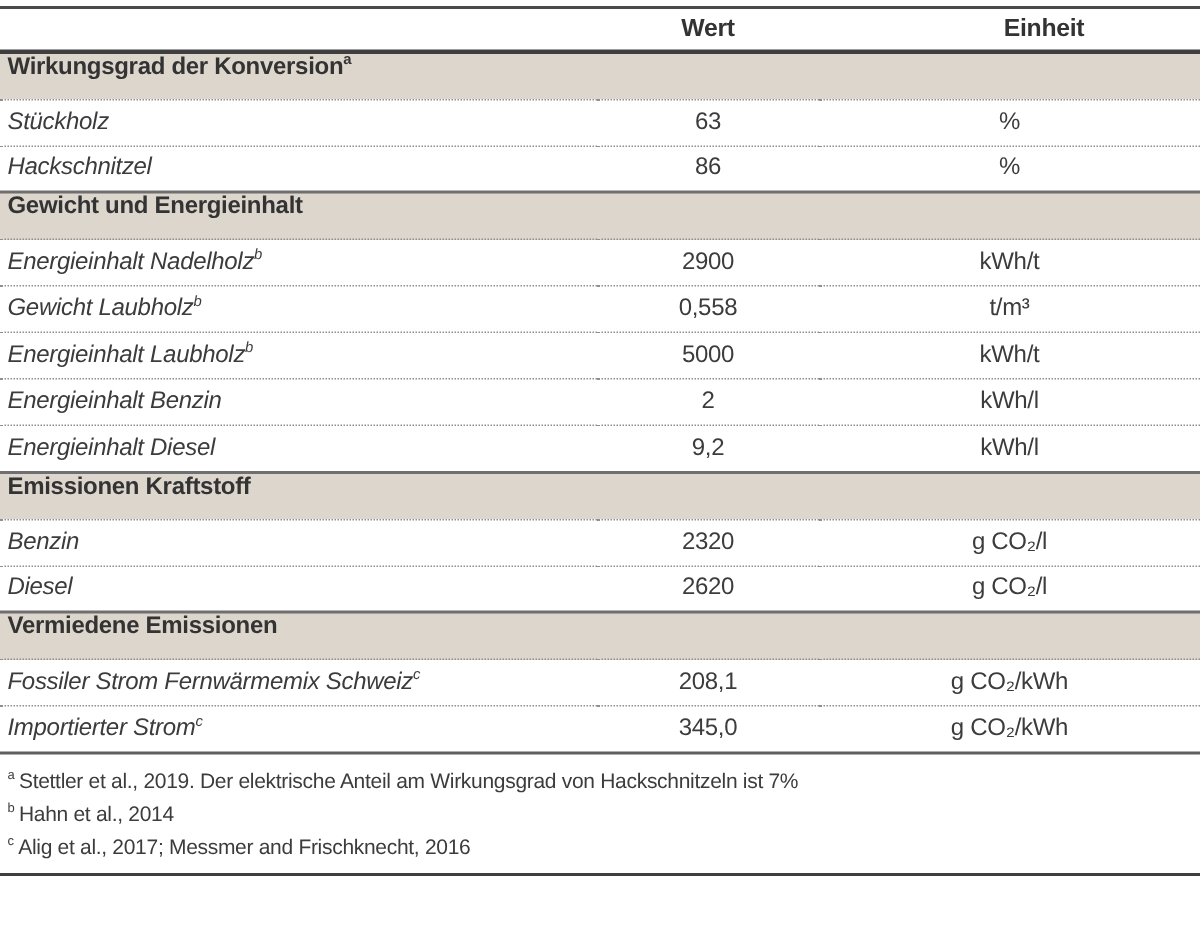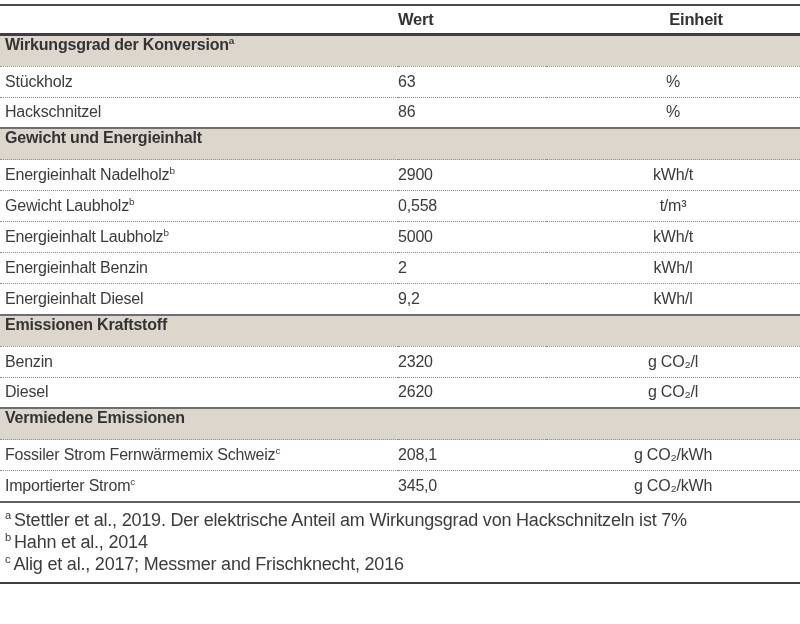--- a/index.html
+++ b/index.html
@@ -32,52 +32,52 @@
   col.c3{width:254px;}
   thead th{
     height:29px;
     font-size:16.5px;
     font-weight:bold;
     color:#333333;
     vertical-align:middle;
     padding:0;
   }
   thead tr{border-bottom:3px solid var(--heavy-rule);}
-  .wert-col{text-align:left;}
+  .wert-col{text-align:center;}
   .einheit-col{text-align:center;padding-left:46px;}
   .section-row td{
     background:var(--section-band);
     border-top:2px solid var(--medium-rule);
     border-bottom:1px dotted var(--dotted-rule);
     height:27px;
     font-size:16px;
     font-weight:bold;
     color:#333333;
     padding:0 0 12px 5px;
     vertical-align:middle;
   }
   .data-row td{
     border-bottom:1px dotted var(--dotted-rule);
     height:31px;
     font-size:16px;
     vertical-align:middle;
     padding:0;
   }
-  .data-row td.label-col{padding-left:5px;}
+  .data-row td.label-col{padding-left:5px;font-style:italic;}
   sup{
     font-size:62%;
     line-height:0;
     vertical-align:super;
   }
   .footnotes{
     border-bottom:2px solid var(--heavy-rule);
     padding:6px 0 7px 5px;
   }
   .footnote{
-    font-size:18px;
+    font-size:14px;
     line-height:22px;
     color:var(--text);
   }
   .footnote sup{margin-right:3px;}
 </style>
 </head>
 <body>
 
 <div class="page">
   <table>

